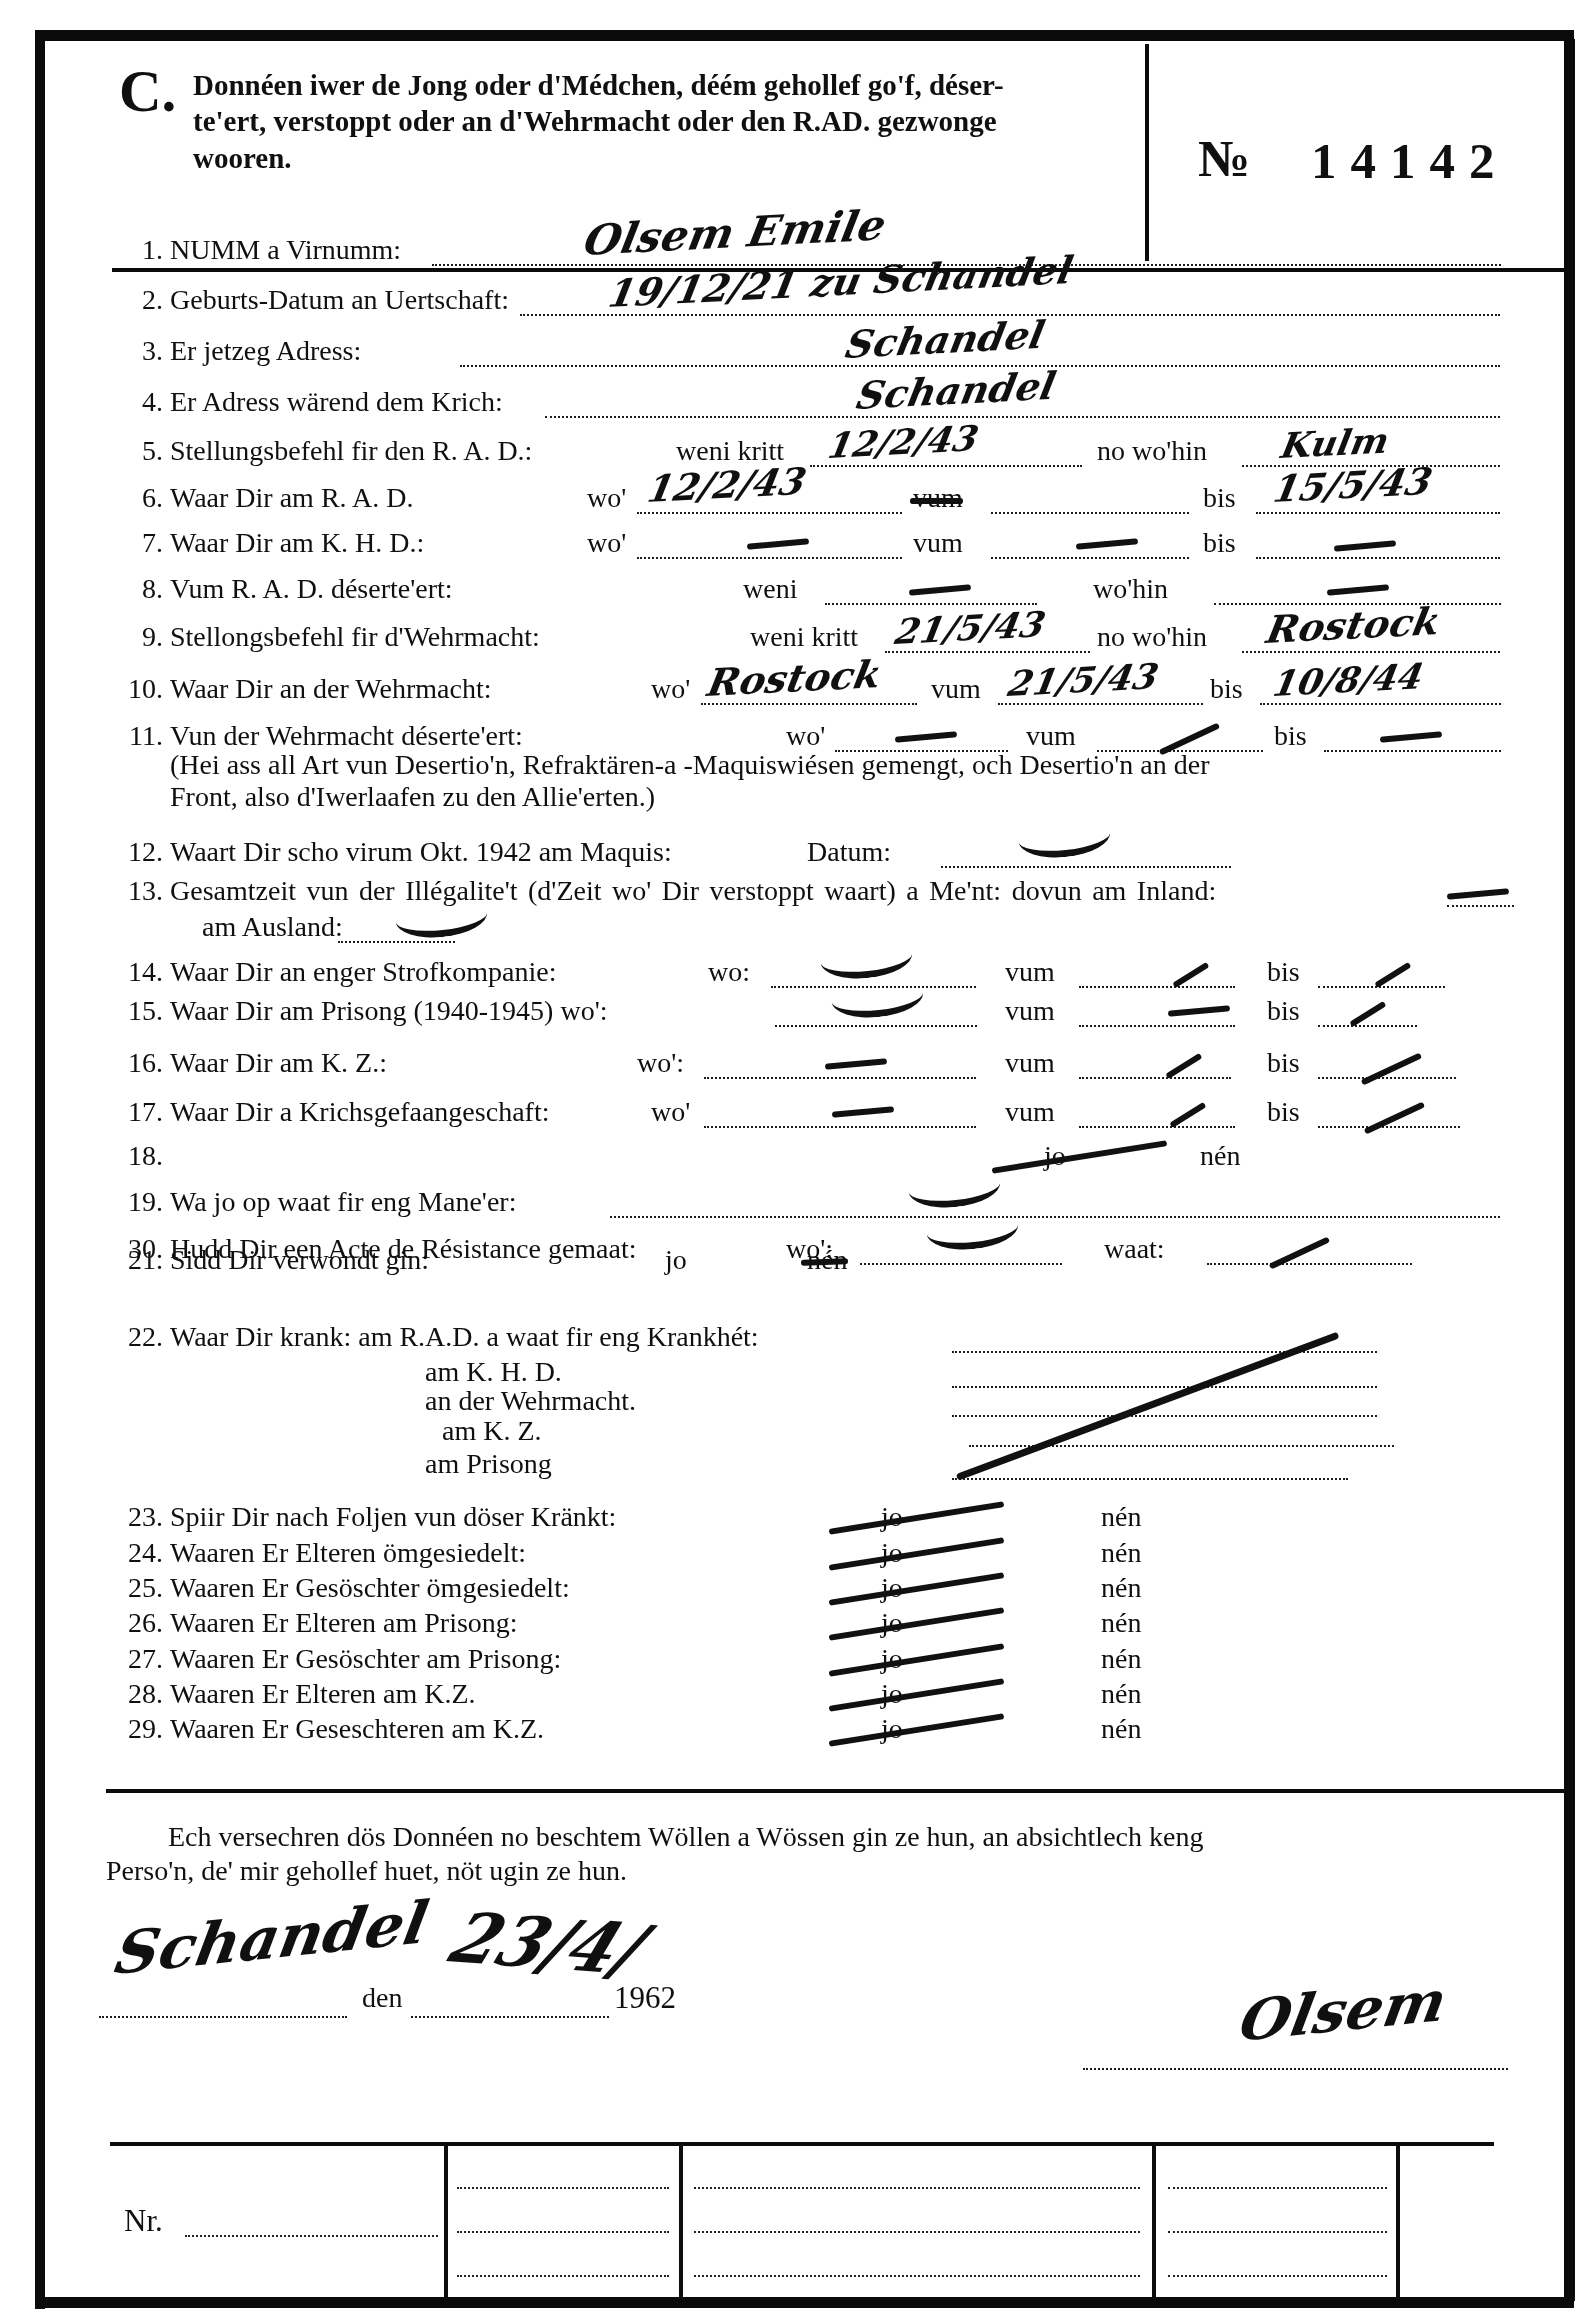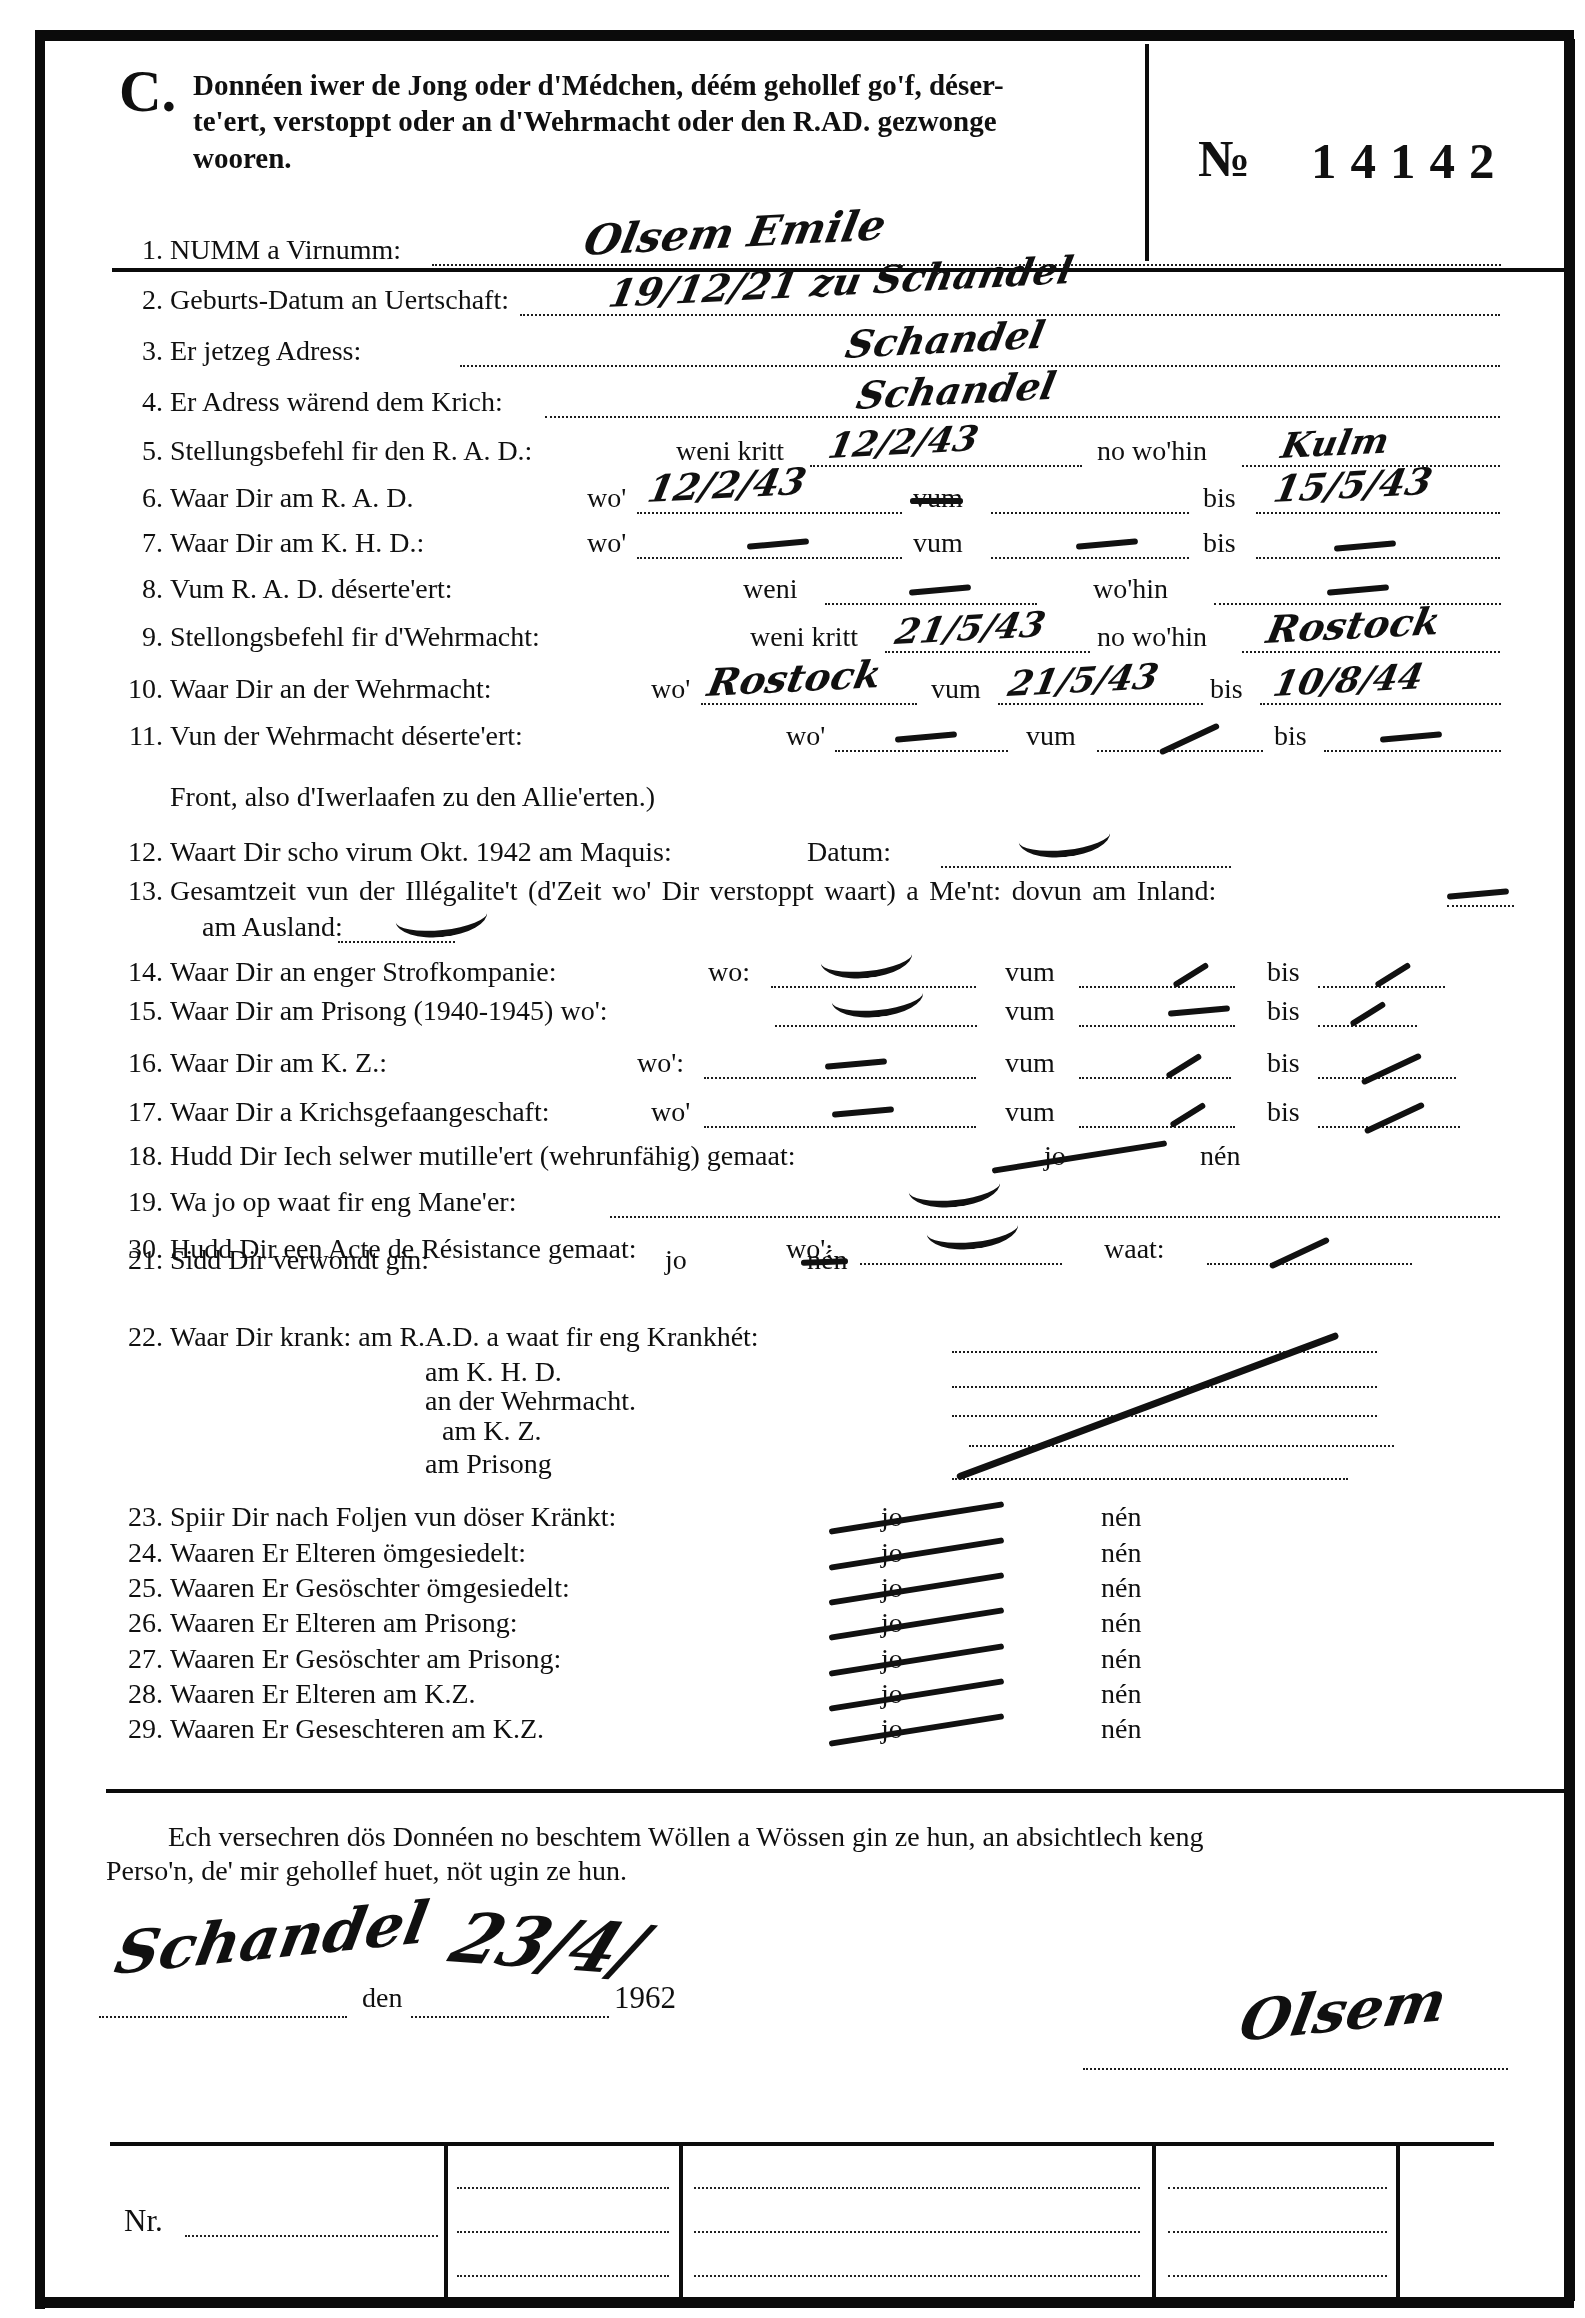--- a/index.html
+++ b/index.html
@@ -174,20 +174,21 @@
     <span class="fl" style="left:786px;">wo'</span>
     <span class="dots" style="left:835px;width:173px;"></span>
     <span class="mk mk-dash" style="left:895px;bottom:11.3px;"></span>
     <span class="fl" style="left:1026px;">vum</span>
     <span class="dots" style="left:1097px;width:166px;"></span>
     <span class="mk mk-slash" style="left:1157px;bottom:10px;"></span>
     <span class="fl" style="left:1274px;">bis</span>
     <span class="dots" style="left:1324px;width:177px;"></span>
     <span class="mk mk-dash" style="left:1380px;bottom:11.3px;"></span>
   </div>
+  <div class="noteline" style="top:749px;">(Hei ass all Art vun Desertio'n, Refraktären-a -Maquiswiésen gemengt, och Desertio'n an der</div>
   <div class="noteline" style="top:781px;">Front, also d'Iwerlaafen zu den Allie'erten.)</div>
 
   <div class="row" style="top:824px;">
     <span class="num">12.</span>
     <span class="lbl">Waart Dir scho virum Okt. 1942 am Maquis:</span>
     <span class="fl" style="left:807px;">Datum:</span>
     <span class="dots" style="left:941px;width:290px;"></span>
     <span class="mk mk-check" style="left:1019px;bottom:11.3px;"></span>
   </div>
 
@@ -253,21 +254,20 @@
     <span class="fl" style="left:1005px;">vum</span>
     <span class="dots" style="left:1079px;width:156px;"></span>
     <span class="mk mk-tick" style="left:1168px;bottom:10px;"></span>
     <span class="fl" style="left:1267px;">bis</span>
     <span class="dots" style="left:1318px;width:142px;"></span>
     <span class="mk mk-slash" style="left:1362px;bottom:7px;"></span>
   </div>
 
   <div class="row" style="top:1128px;">
     <span class="num">18.</span>
-    <span class="lbl">Hudd Dir Iech selwer mutille'ert (wehrunfähig) gemaat:</span>
     <span class="yn struck-jo struck-diag" style="left:1044px;">jo</span>
     <span class="yn" style="left:1200px;">nén</span>
   </div>
 
   <div class="row" style="top:1174px;">
     <span class="num">19.</span>
     <span class="lbl">Wa jo op waat fir eng Mane'er:</span>
     <span class="dots" style="left:610px;width:890px;"></span>
     <span class="mk mk-check" style="left:909px;bottom:11.3px;"></span>
   </div>

